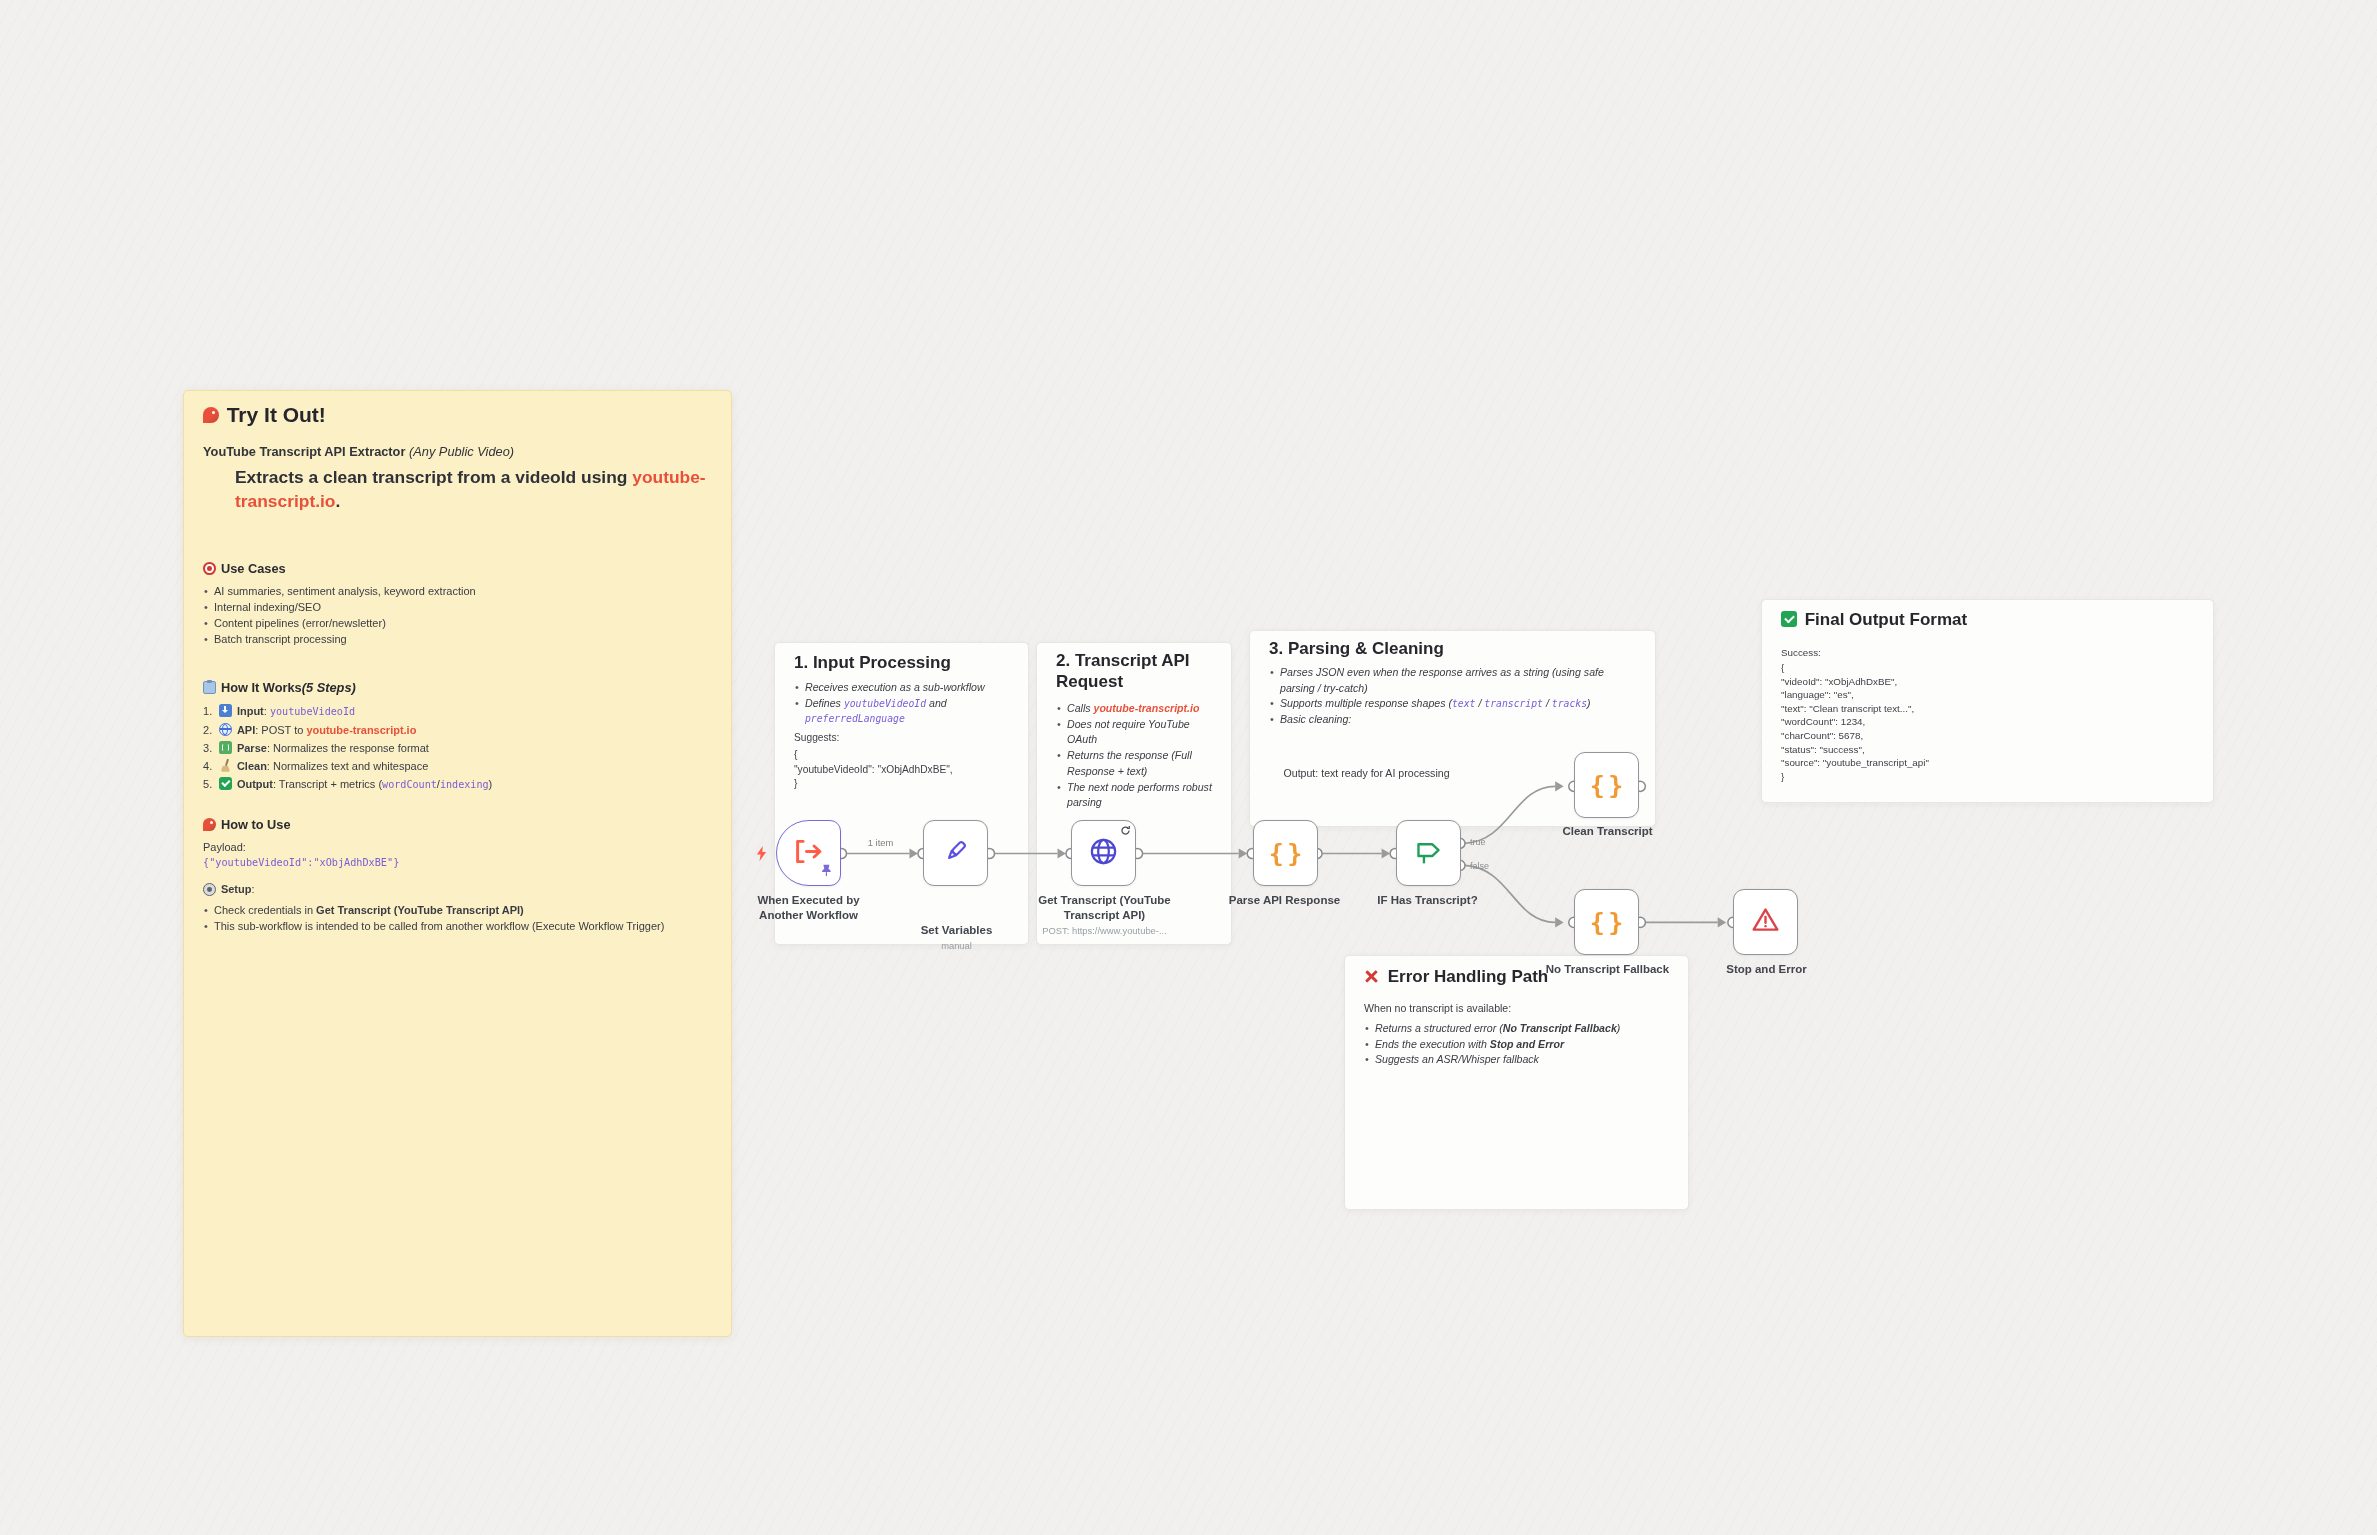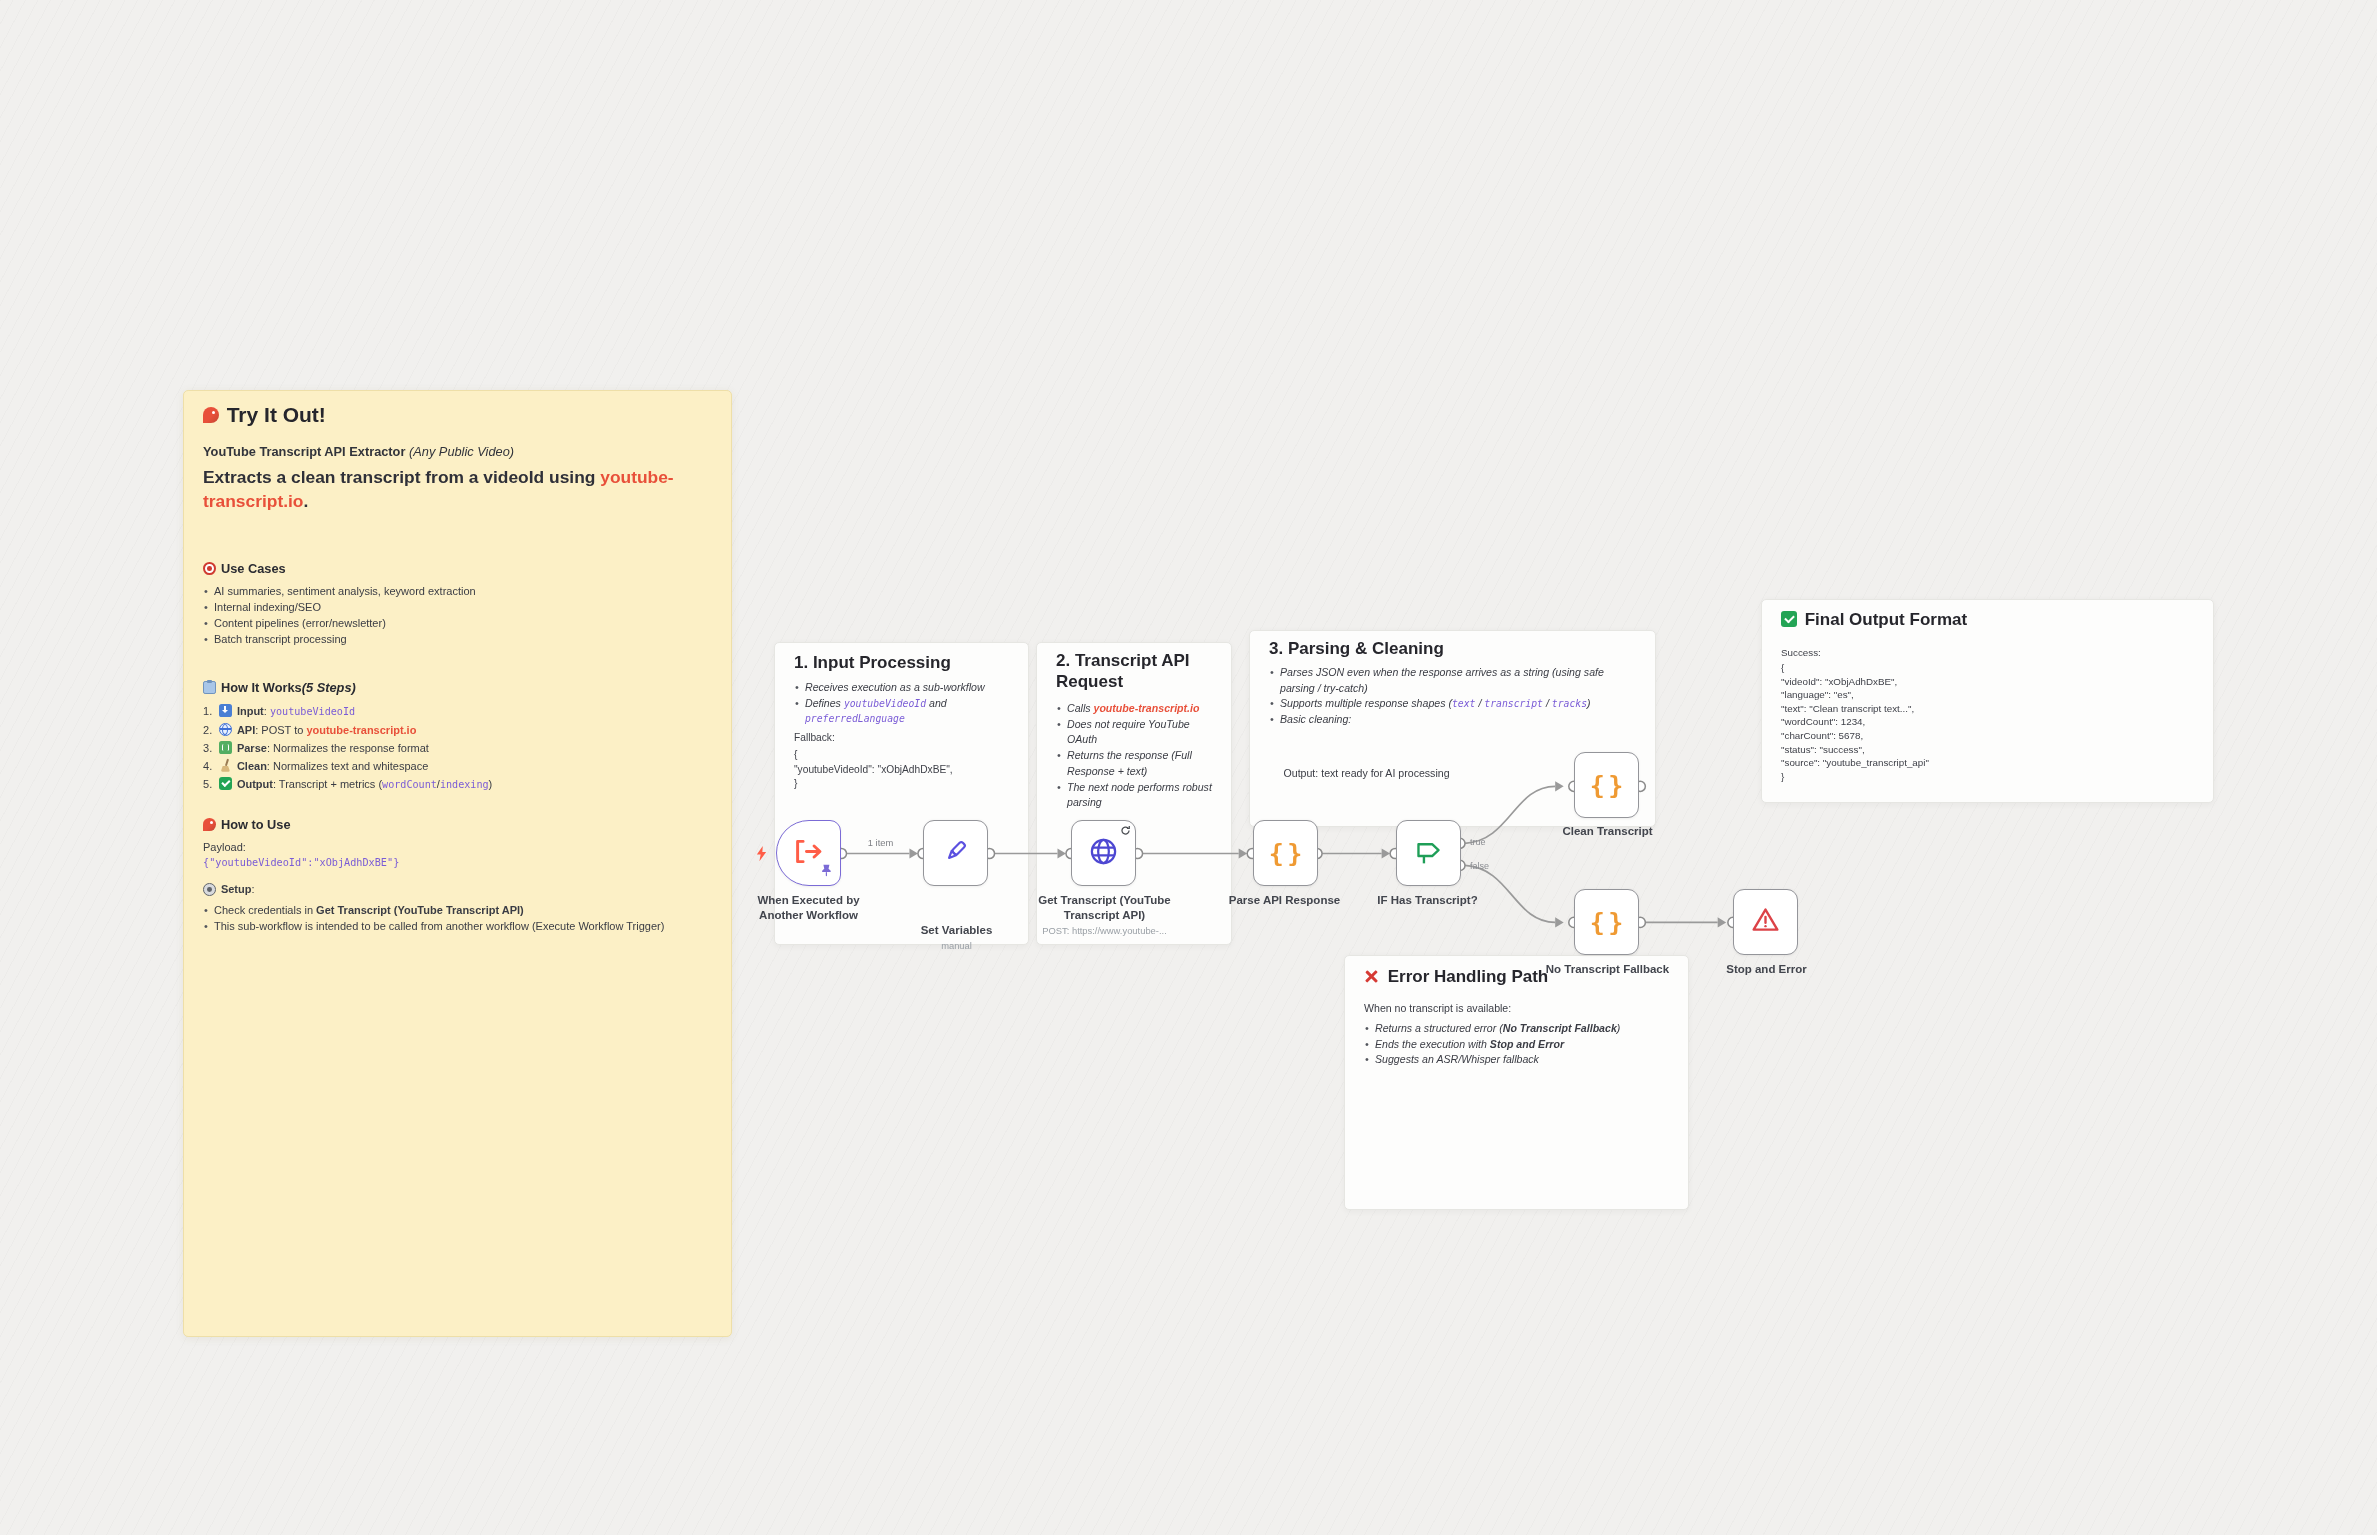--- a/index.html
+++ b/index.html
@@ -81,21 +81,21 @@
 </style>
 </head>
 <body>
 
 <div class="sticky yellow" style="left:183px;top:390px;width:549px;height:947px;">
   <div class="blk h1" style="top:12px;">
       <span class="mi mi-rocket mi-lg"></span>
       <span>Try It Out!</span>
     </div>
   <div class="blk subtitle" style="top:53px;"><span class="b">YouTube Transcript API Extractor</span><span class="i"> (Any Public Video)</span></div>
-  <div class="blk lead" style="top:74px;"><span>Extracts a clean transcript from a </span><span class="xb">videoId</span><span> using </span><span class="red">youtube-transcript.io</span><span>.</span></div>
+  <div class="blk lead" style="top:74px;margin-left:32px;"><span>Extracts a clean transcript from a </span><span class="xb">videoId</span><span> using </span><span class="red">youtube-transcript.io</span><span>.</span></div>
 
   <div class="blk sec-h" style="top:170px;">
       <span class="mi mi-target"></span>
       <span>Use Cases</span>
     </div>
   <ul class="blk bul" style="top:192px;">
     <li><span>AI summaries, sentiment analysis, keyword extraction</span></li>
     <li><span>Internal indexing/SEO</span></li>
     <li><span>Content pipelines (error/newsletter)</span></li>
     <li><span>Batch transcript processing</span></li>
@@ -130,21 +130,21 @@
     <li><span>This sub-workflow is intended to be called from another workflow (Execute Workflow Trigger)</span></li>
   </ul>
 </div>
 
 <div class="sticky white" style="left:774px;top:642px;width:255px;height:303px;">
   <div class="blk h2w" style="top:9px;">1. Input Processing</div>
   <ul class="blk bul sm" style="top:37px;">
     <li><span>Receives execution as a sub-workflow</span></li>
     <li><span>Defines </span><span class="code">youtubeVideoId</span><span> and </span><span class="code">preferredLanguage</span></li>
   </ul>
-  <div class="blk" style="top:89px;font-size:10.2px;color:#3d3f47;">Fallback:</div>
+  <div class="blk" style="top:89px;font-size:10.2px;color:#3d3f47;">Suggests:</div>
   <div class="blk exlines" style="top:105px;">
       <div>{</div>
       <div>"youtubeVideoId": "xObjAdhDxBE",</div>
       <div>}</div>
     </div>
 </div>
 
 <div class="sticky white" style="left:1036px;top:642px;width:196px;height:303px;">
   <div class="blk h2w" style="top:6.8px;">2. Transcript API Request</div>
   <ul class="blk bul sm" style="top:58px;">

